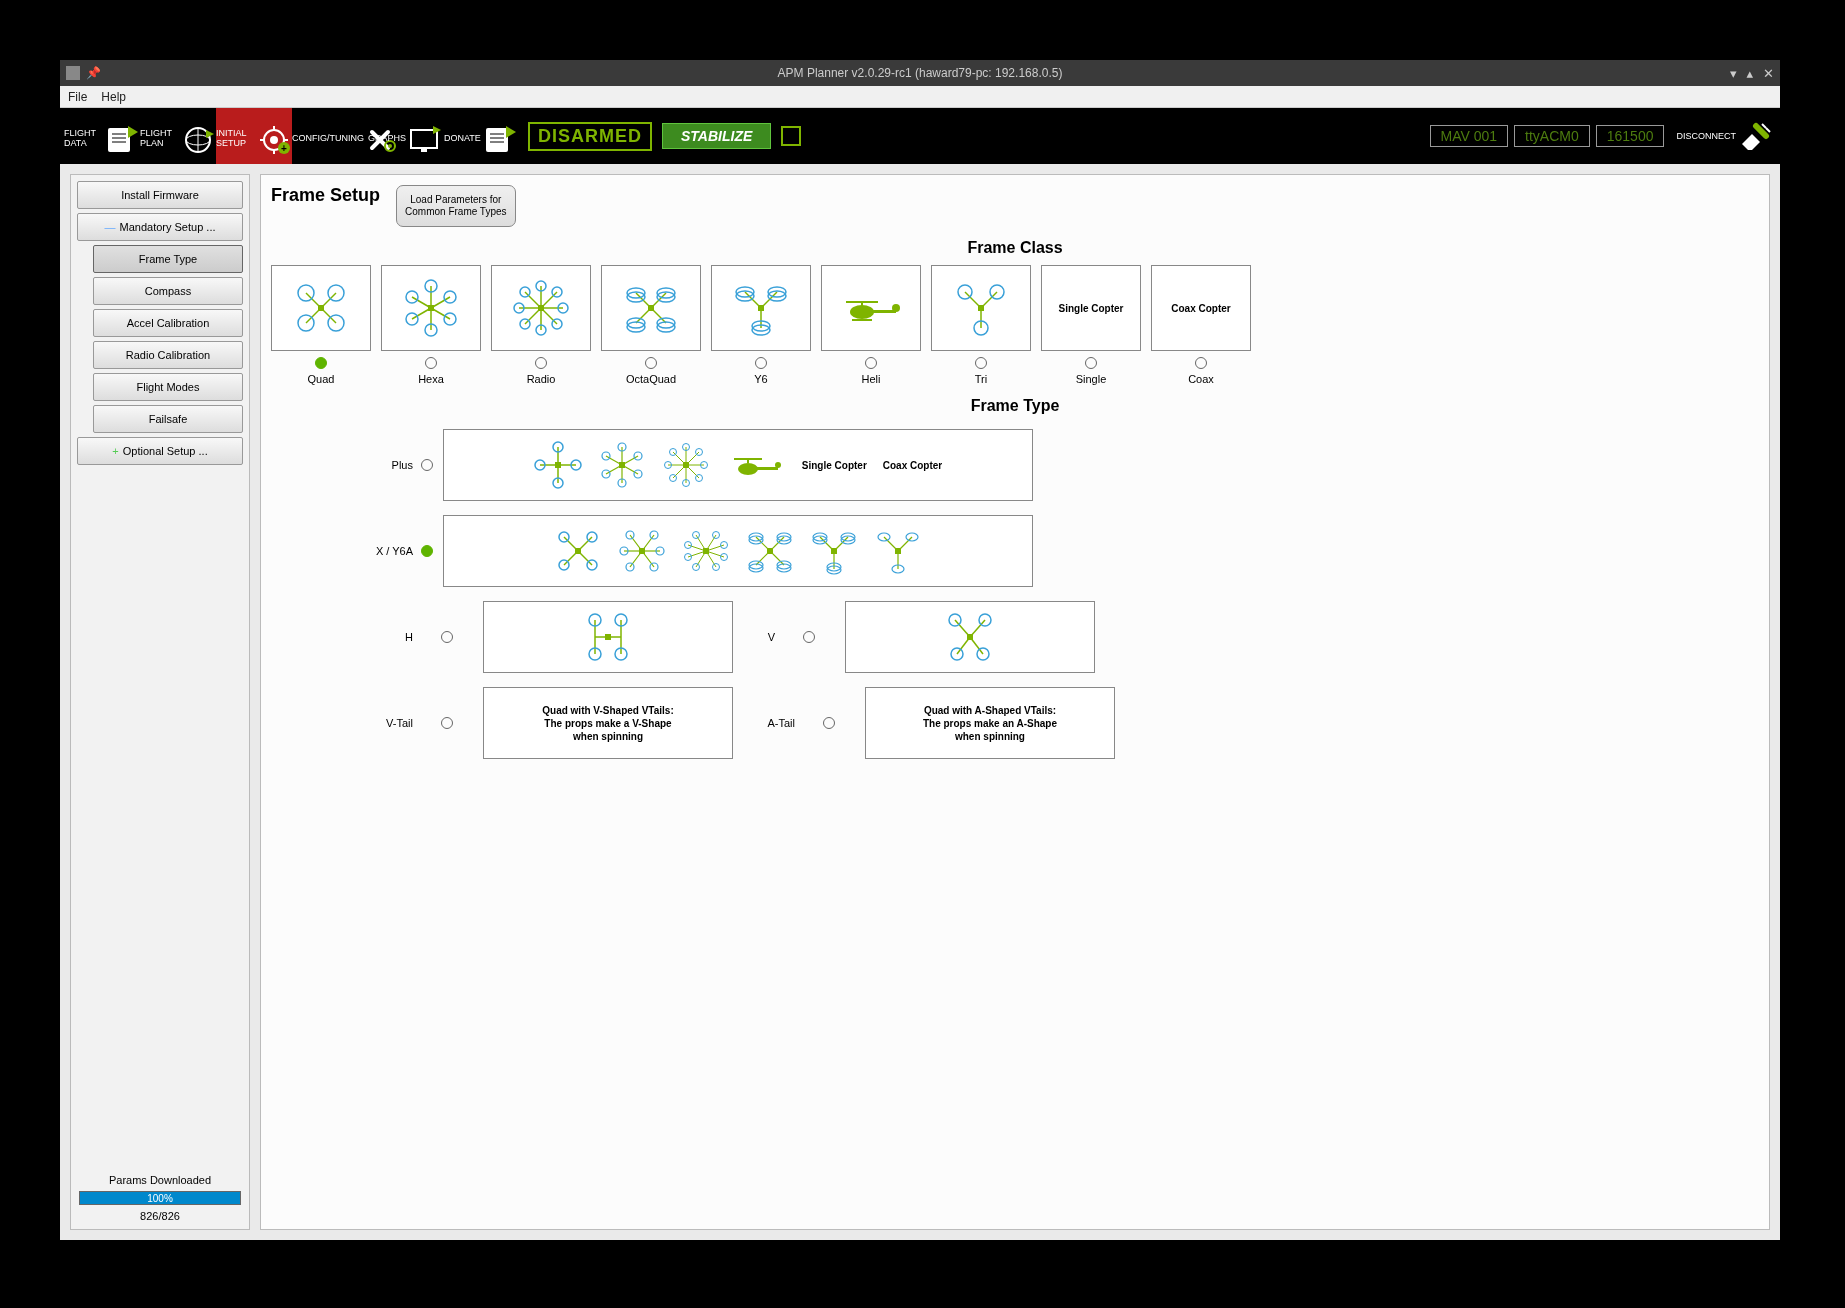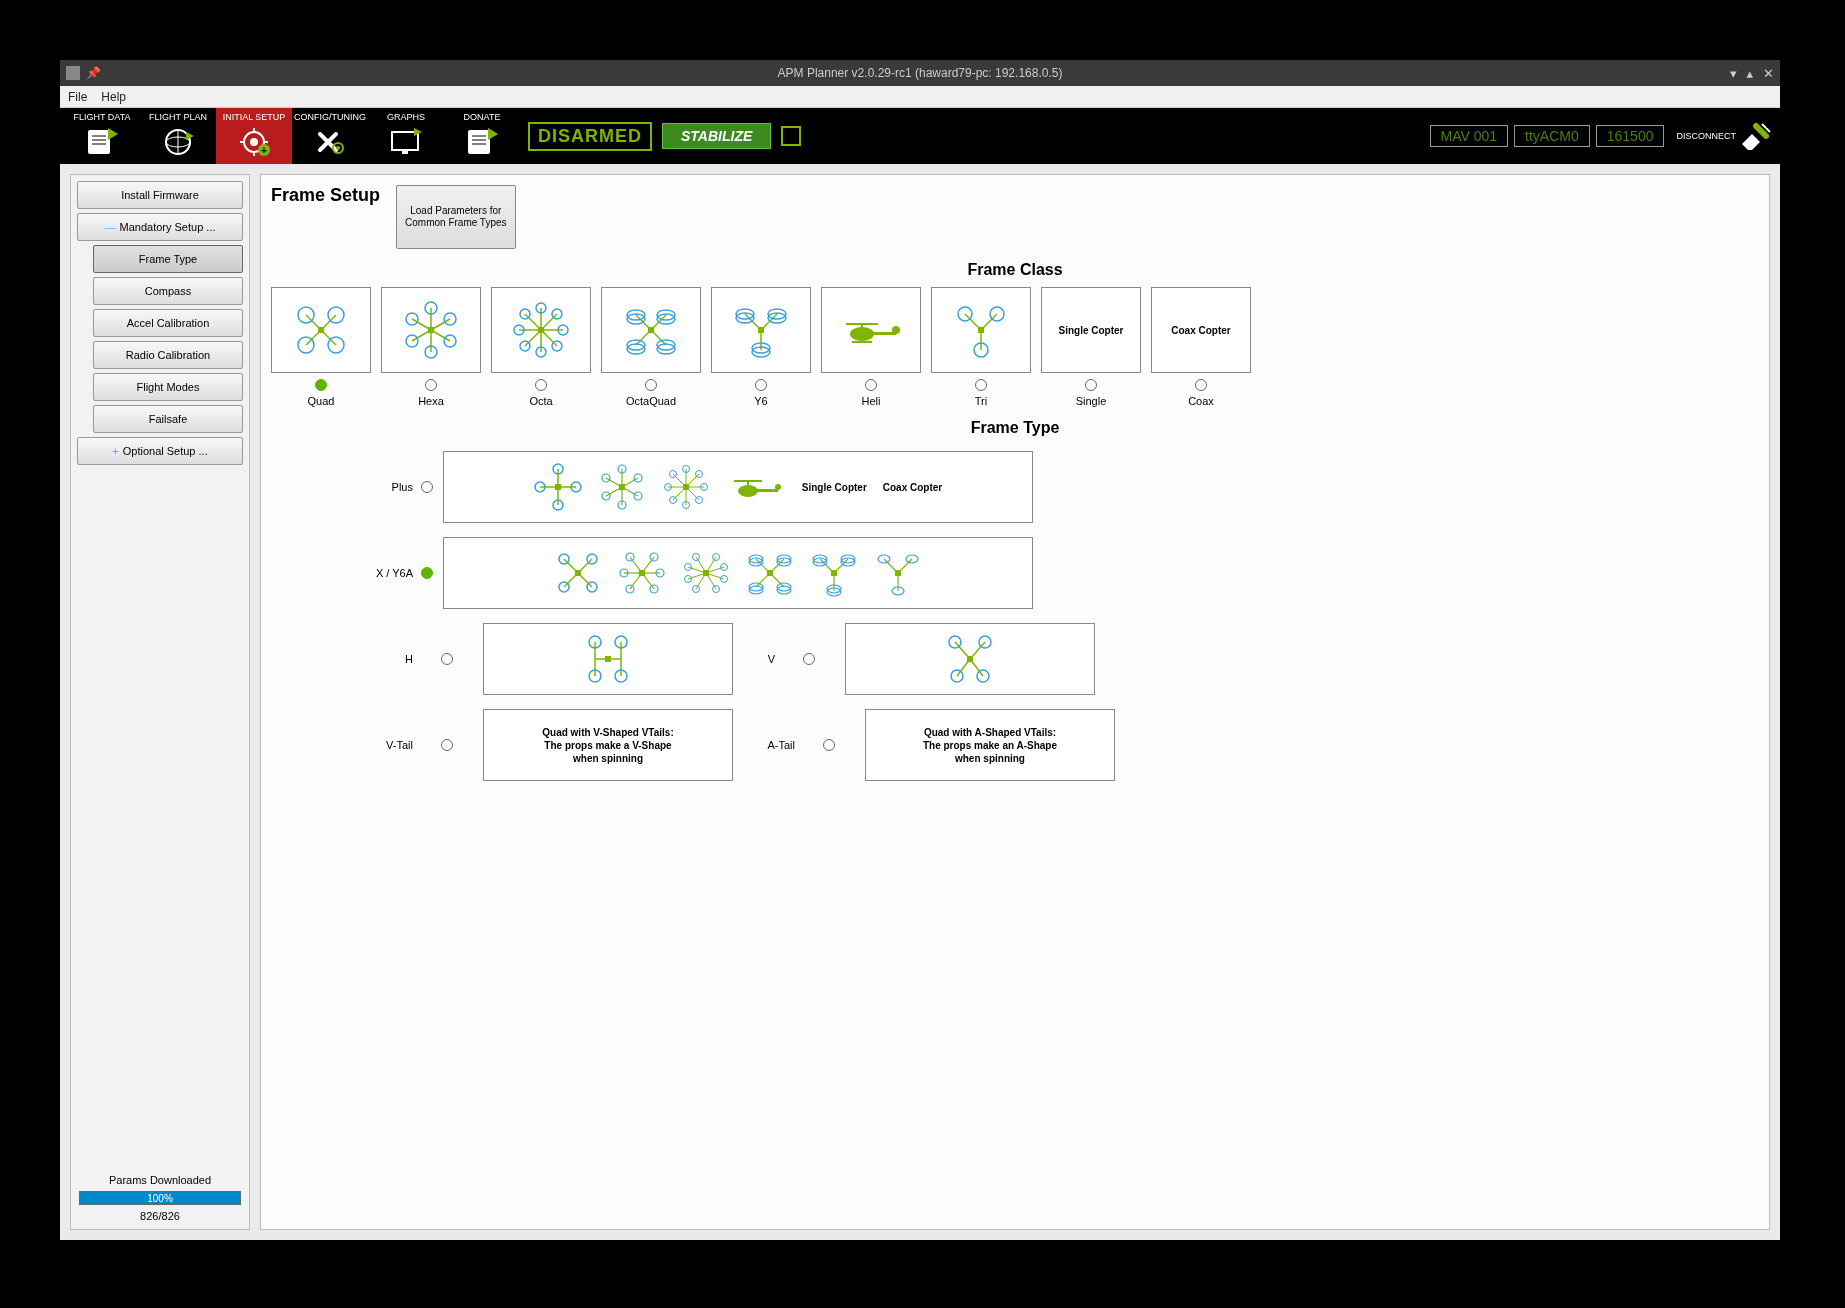--- a/index.html
+++ b/index.html
@@ -5,42 +5,42 @@
 * { box-sizing: border-box; margin: 0; padding: 0; }
 body { background: #000; font-family: Arial, sans-serif; font-size: 11px; width: 1845px; height: 1308px; position: relative; }
 .window { position: absolute; left: 60px; top: 60px; width: 1720px; height: 1180px; }
 .titlebar { background: #3a3a3a; height: 26px; display: flex; align-items: center; padding: 0 6px; color: #ccc; font-size: 12px; position: relative; }
 .titlebar .left-icons { display: flex; gap: 6px; align-items: center; }
 .titlebar .title { position: absolute; left: 50%; transform: translateX(-50%); }
 .titlebar .controls { position: absolute; right: 6px; display: flex; gap: 10px; font-size: 13px; }
 .titlebar .ctrl { cursor: pointer; }
 .menubar { background: #f0f0f0; height: 22px; display: flex; align-items: center; gap: 14px; padding: 0 8px; font-size: 12px; color: #222; border-bottom: 1px solid #ccc; }
 .toolbar { background: #000; height: 56px; display: flex; align-items: center; padding: 0 4px; position: relative; }
-.tab { display: flex; flex-direction: column; align-items: center; justify-content: flex-start; width: 76px; height: 56px; color: #fff; font-size: 9px; padding-top: 4px; cursor: pointer; }
+.tab { display: flex; flex-direction: row; align-items: center; justify-content: flex-start; width: 76px; height: 56px; color: #fff; font-size: 9px; padding-top: 4px; cursor: pointer; }
 .tab.active { background: #b91c1c; }
 .tab .icon { width: 40px; height: 34px; margin-top: 2px; display: flex; align-items: center; justify-content: center; }
 .status-group { display: flex; align-items: center; gap: 10px; margin-left: 8px; }
 .disarmed { border: 2px solid #7fb400; color: #7fb400; font-weight: bold; font-size: 18px; padding: 2px 8px; letter-spacing: 1px; }
 .stabilize-btn { background: #3d8b1f; border: 1px solid #5fc43d; color: #fff; font-weight: bold; font-size: 14px; padding: 4px 18px; cursor: pointer; font-style: italic; }
 .sq { width: 20px; height: 20px; border: 2px solid #7fb400; }
 .right-group { position: absolute; right: 6px; display: flex; align-items: center; gap: 6px; }
 .mav-box { border: 1px solid #999; color: #4d7c0f; font-size: 14px; padding: 2px 10px; }
 .disconnect { display: flex; flex-direction: row; align-items: center; color: #fff; font-size: 9px; margin-left: 6px; }
 .workspace { background: #eaeaea; height: 1076px; display: flex; padding: 10px; gap: 10px; }
 .sidebar { width: 180px; background: #f2f2f2; border: 1px solid #bbb; display: flex; flex-direction: column; padding: 4px; }
 .side-btn { background: linear-gradient(#f8f8f8, #ddd); border: 1px solid #999; height: 28px; display: flex; align-items: center; justify-content: center; font-size: 11px; margin: 2px; cursor: pointer; border-radius: 2px; }
 .side-btn.sub { margin-left: 18px; }
 .side-btn.active { background: linear-gradient(#e0e0e0, #ccc); border-color: #666; }
 .side-spacer { flex: 1; }
 .params-status { text-align: center; font-size: 11px; padding: 3px 0; }
 .progress { background: #0088cc; height: 14px; margin: 2px 4px; border: 1px solid #666; position: relative; color: #fff; display: flex; align-items: center; justify-content: center; font-size: 10px; }
 .main { flex: 1; background: #fcfcfc; border: 1px solid #bbb; padding: 10px; overflow: auto; }
 .main-head { display: flex; align-items: flex-start; gap: 16px; }
 .main-title { font-size: 18px; font-weight: bold; }
-.load-params { background: linear-gradient(#f0f0f0, #ddd); border: 1px solid #888; padding: 19px 8px; font-size: 10px; text-align: center; line-height: 1.2; cursor: pointer; border-radius: 2px; }
+.load-params { background: linear-gradient(#f0f0f0, #ddd); border: 1px solid #888; padding: 8px 8px; font-size: 10px; text-align: center; line-height: 1.2; cursor: pointer; border-radius: 7px; }
 .section-title { font-size: 16px; font-weight: bold; text-align: center; margin: 12px 0 8px; }
 .frame-class-row { display: flex; gap: 10px; margin-bottom: 6px; }
 .fc-box { width: 100px; height: 86px; border: 1px solid #888; background: #fff; display: flex; align-items: center; justify-content: center; font-size: 10px; font-weight: bold; cursor: pointer; }
 .fc-radio-row { display: flex; gap: 10px; }
 .fc-radio { width: 100px; display: flex; flex-direction: column; align-items: center; font-size: 11px; gap: 4px; }
 .radio-dot { width: 12px; height: 12px; border-radius: 50%; border: 1px solid #666; display: inline-block; cursor: pointer; }
 .radio-dot.filled { background: #5fb400; border-color: #5fb400; }
 .ft-row { display: flex; align-items: center; margin: 14px 0; }
 .ft-label { width: 150px; text-align: right; padding-right: 8px; font-size: 11px; }
 .ft-radio { margin-right: 10px; }
@@ -343,21 +343,21 @@
         <div class="fc-radio">
             <span class="radio-dot filled"></span>
             <span>Quad</span>
           </div>
         <div class="fc-radio">
             <span class="radio-dot"></span>
             <span>Hexa</span>
           </div>
         <div class="fc-radio">
             <span class="radio-dot"></span>
-            <span>Octa</span>
+            <span>Radio</span>
           </div>
         <div class="fc-radio">
             <span class="radio-dot"></span>
             <span>OctaQuad</span>
           </div>
         <div class="fc-radio">
             <span class="radio-dot"></span>
             <span>Y6</span>
           </div>
         <div class="fc-radio">

